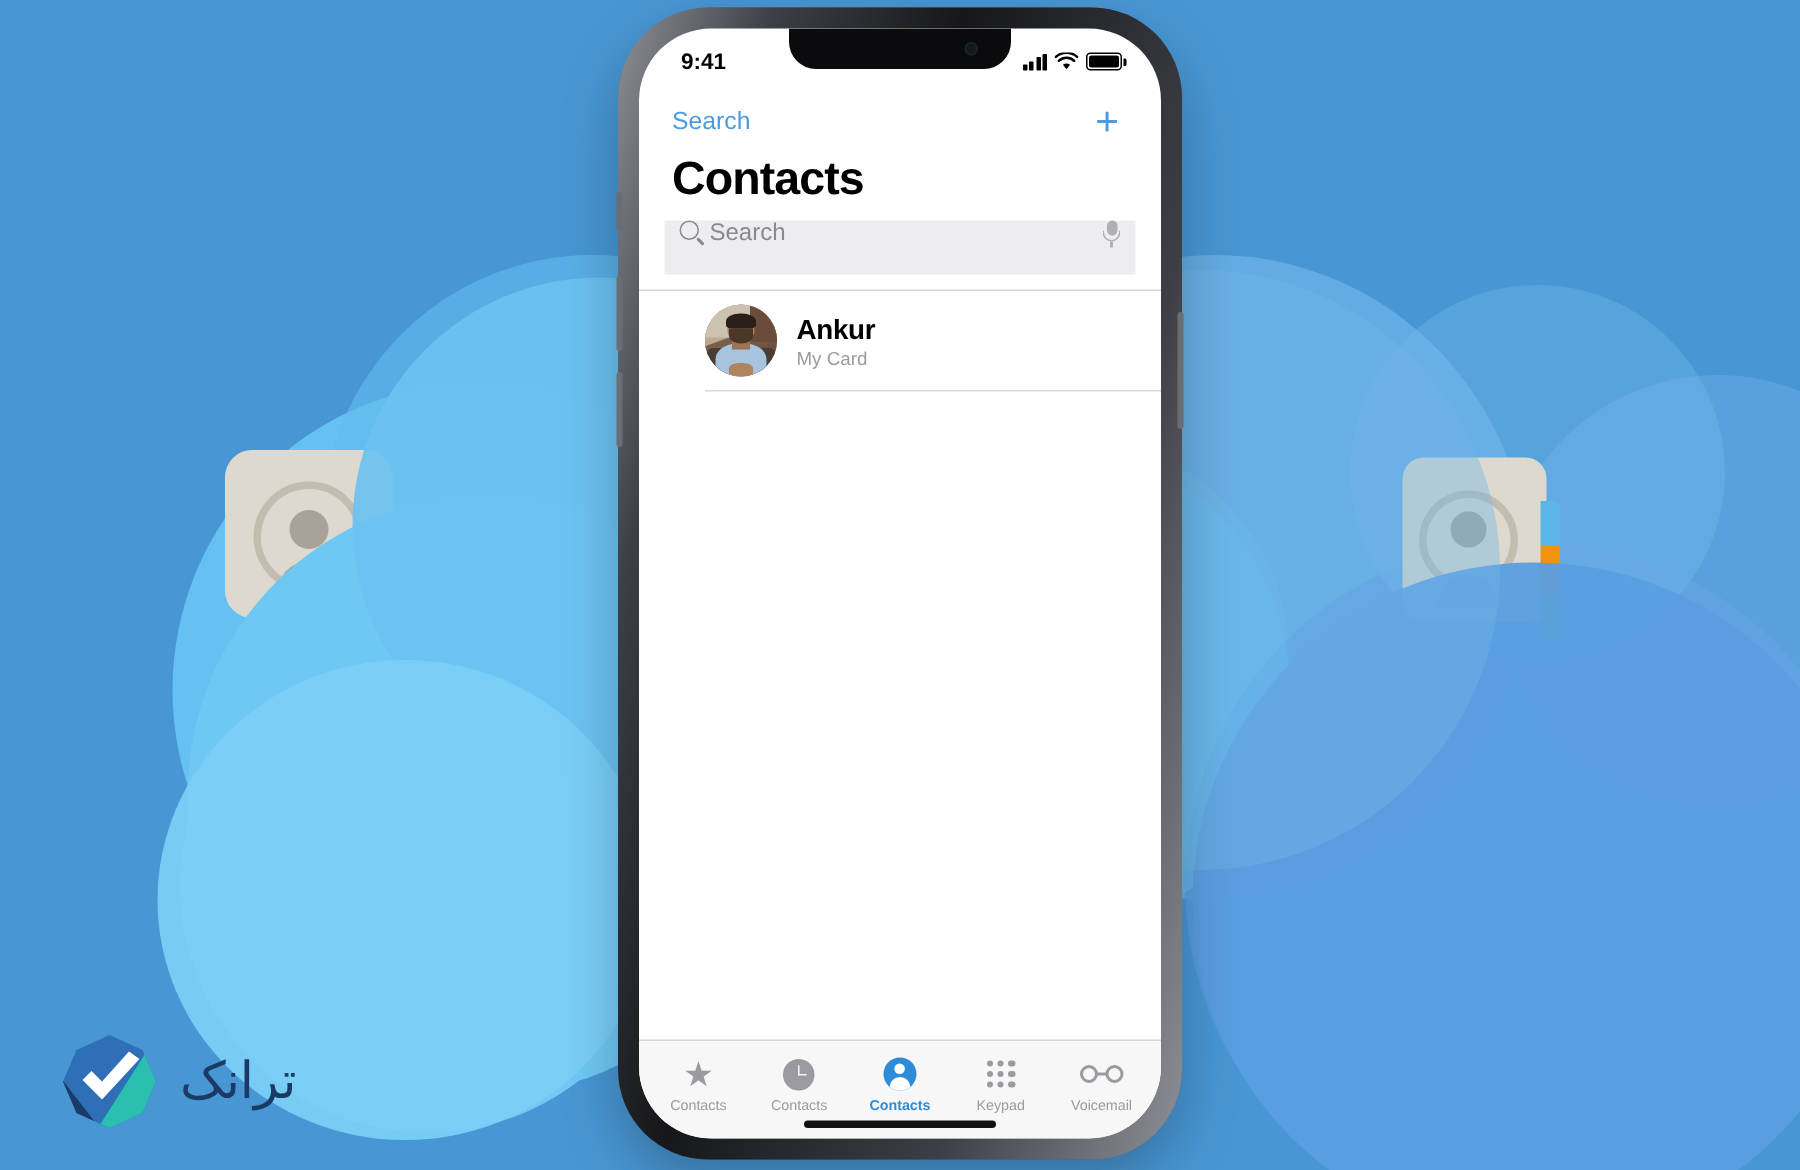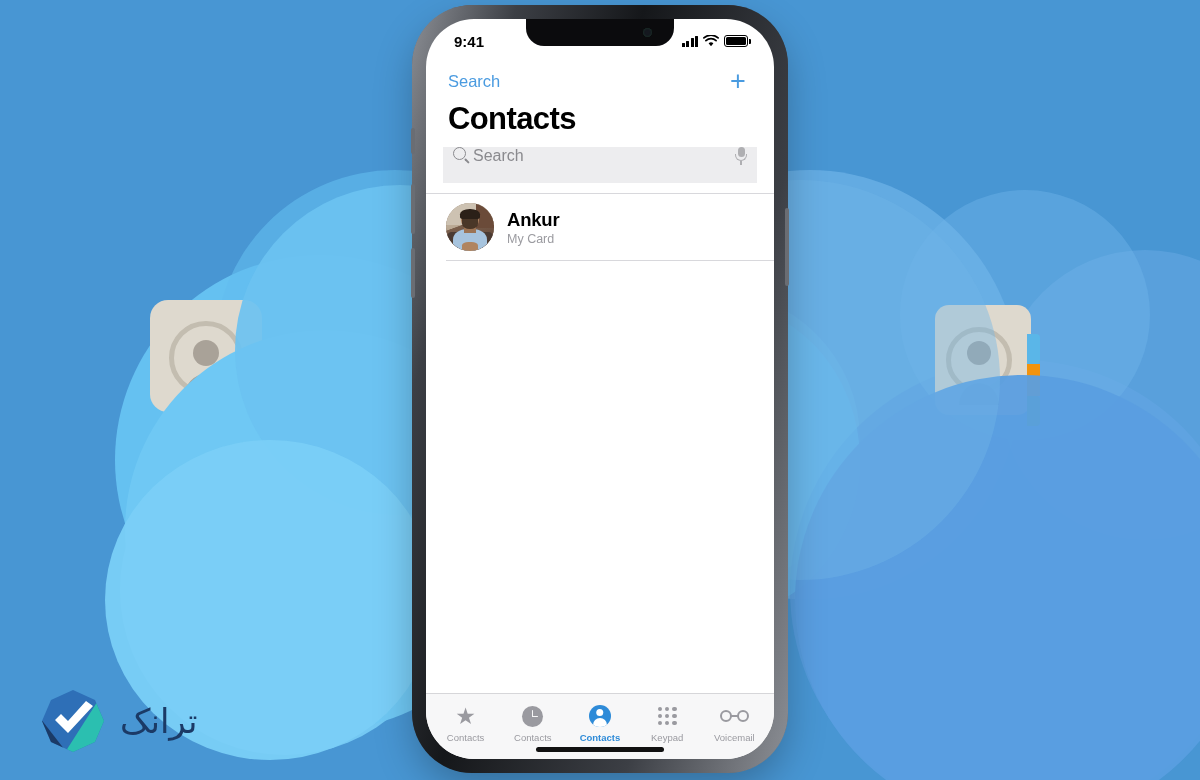--- a/index.html
+++ b/index.html
@@ -161,21 +161,21 @@
   #search-placeholder { flex:1; font-size:16px; color:#8A8A8E; }
   .mic { width:12px; height:18px; position:relative; flex:0 0 auto; opacity:.62; }
   .mic .cap { position:absolute; left:2.5px; top:0; width:7px; height:10px; background:#8A8A8E; border-radius:3.5px; }
   .mic .arc { position:absolute; left:0; top:7px; width:12px; height:7px;
               border:1.6px solid #8A8A8E; border-top:none; border-radius:0 0 7px 7px; }
   .mic .stem{ position:absolute; left:5.2px; top:14px; width:1.6px; height:4px; background:#8A8A8E; }
 
   .divider { height:1px; background:#D8D8DC; margin-left:0; }
 
   
-  #contact-list { flex:1; overflow:hidden; background:#fff; }
+  #contact-list { flex:1; overflow:hidden; background:#fff;padding-left:24px; }
   .contact-row {
     display:flex; align-items:center; gap:13px;
     padding:9px 20px 9px 20px;
   }
   .avatar {
     width:48px; height:48px; border-radius:50%; flex:0 0 auto;
     overflow:hidden; position:relative;
     background:#6e5b4e;
   }
   .av-bg   { position:absolute; inset:0; background:linear-gradient(160deg,#cfc3b3 0%,#b9a893 42%,#7a5f4c 43%,#5b3f32 100%); }

